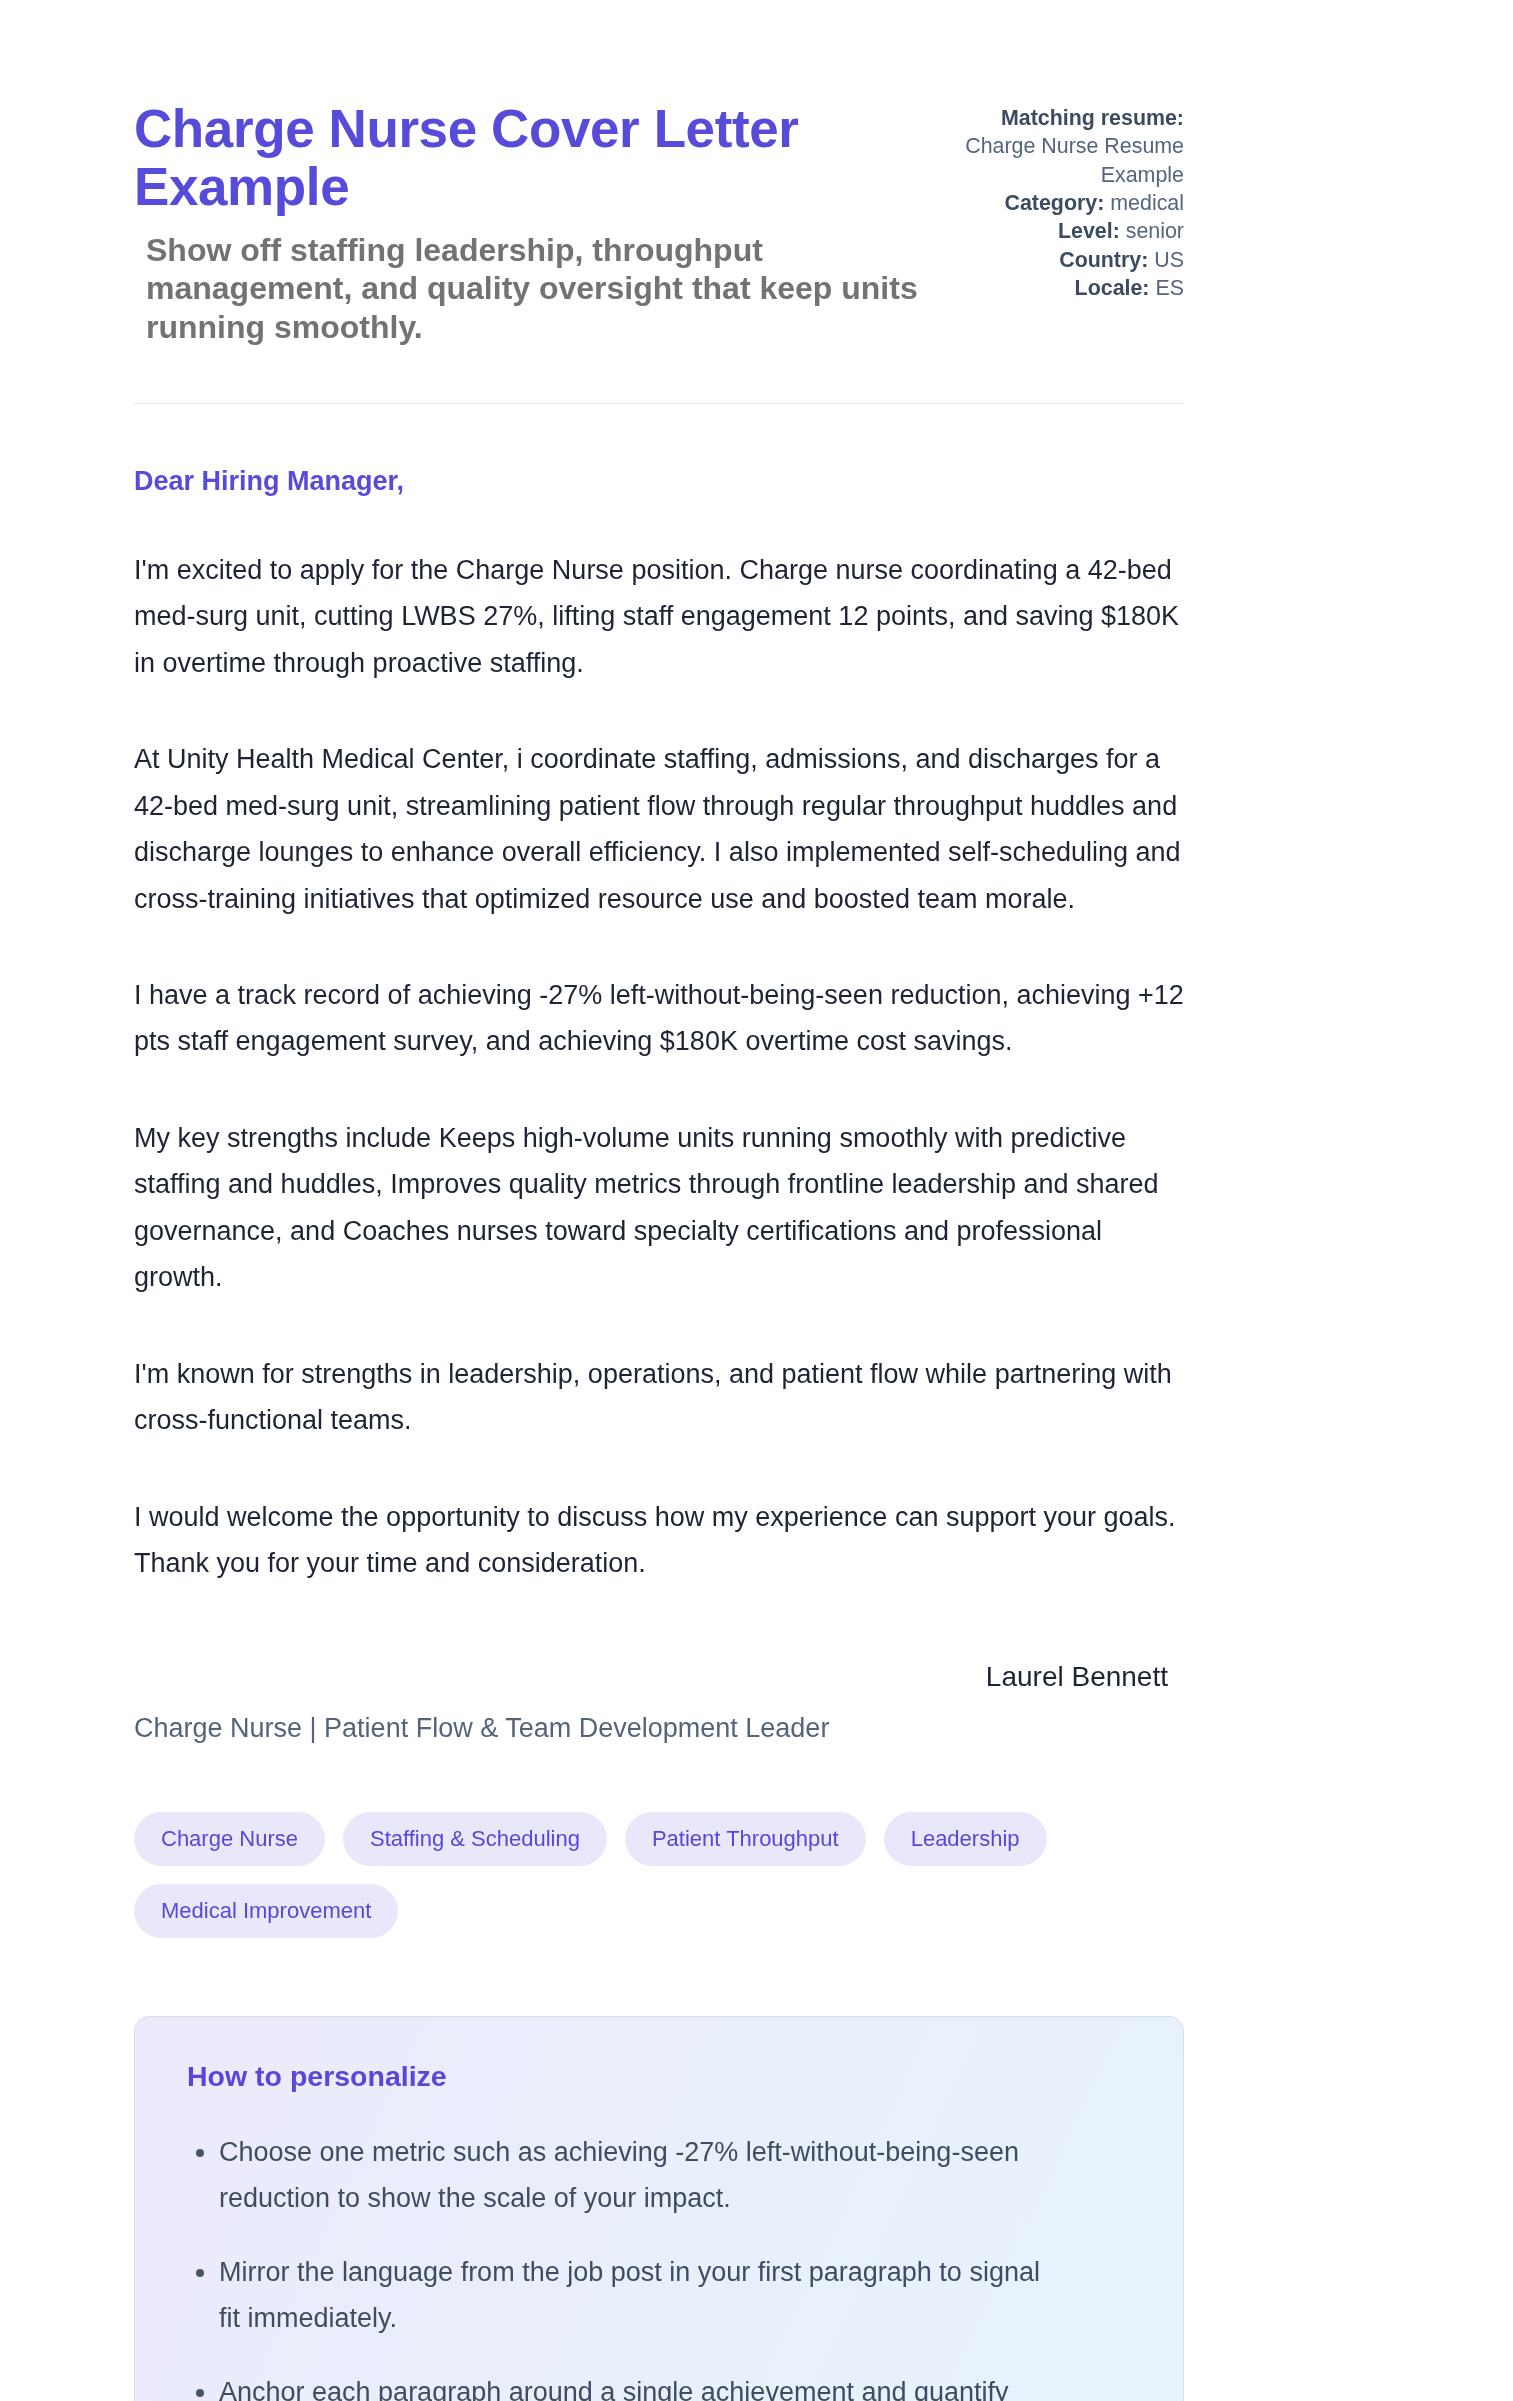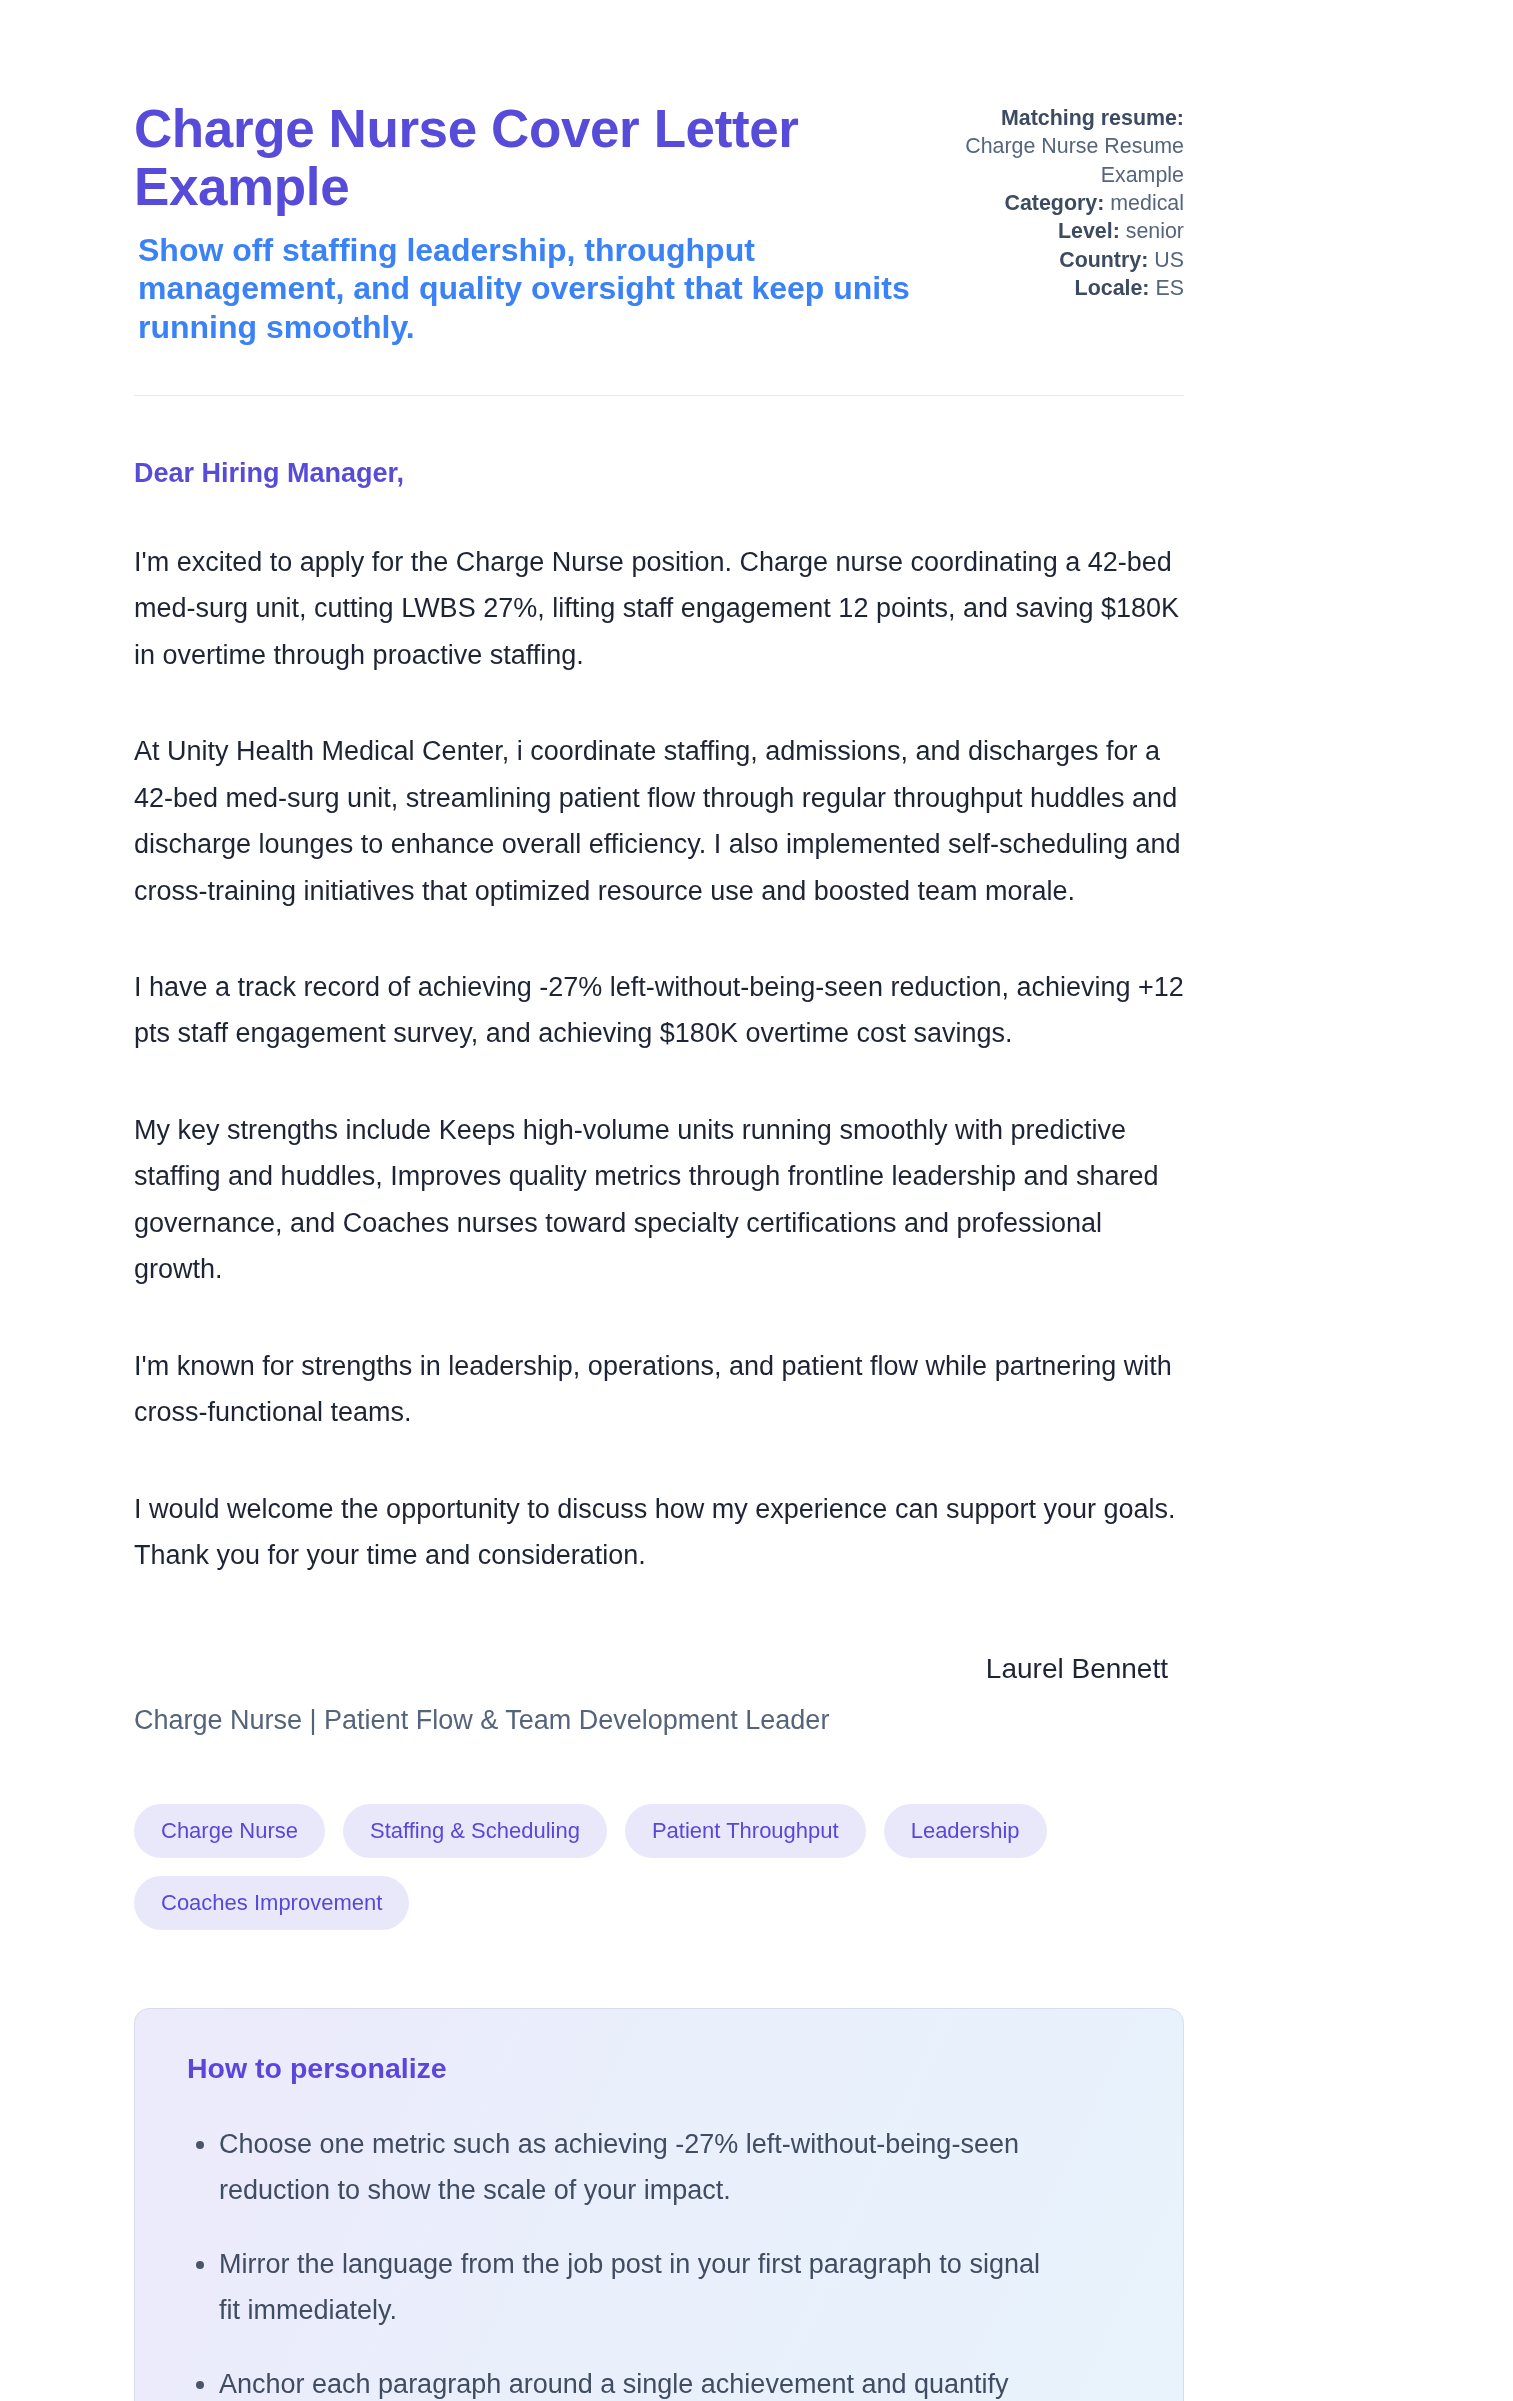--- a/index.html
+++ b/index.html
@@ -28,26 +28,26 @@
   .title {
     margin: 0 0 14.2px;
     max-width: 846px;
     font-size: 53px;
     line-height: 1.1;
     font-weight: bold;
     color: #574bd9;
     letter-spacing: -0.4px;
   }
   .subtitle {
-    margin: 4px;
+    margin: 12px;
     max-width: 890px;
     font-size: 32px;
     line-height: 1.2;
     font-weight: bold;
-    color: #3b82f6;
+    color: #737373;
   }
   .meta {
     flex: 0 0 254px;
     width: 254px;
     text-align: right;
     font-size: 21.4px;
     line-height: 1.33;
     color: #55657c;
     padding-top: 3.6px;
   }
@@ -179,21 +179,21 @@
     <div class="tags">
 
         <span class="tag">Charge Nurse</span>
 
         <span class="tag">Staffing &amp; Scheduling</span>
 
         <span class="tag">Patient Throughput</span>
 
         <span class="tag">Leadership</span>
 
-        <span class="tag">Coaches Improvement</span>
+        <span class="tag">Medical Improvement</span>
       </div>
 
     <section class="personalize">
       <h2 class="personalize-heading">How to personalize</h2>
       <ul class="tips">
 
           <li class="tip">Choose one metric such as achieving -27% left-without-being-seen reduction to show the scale of your impact.</li>
 
           <li class="tip">Mirror the language from the job post in your first paragraph to signal fit immediately.</li>
 

